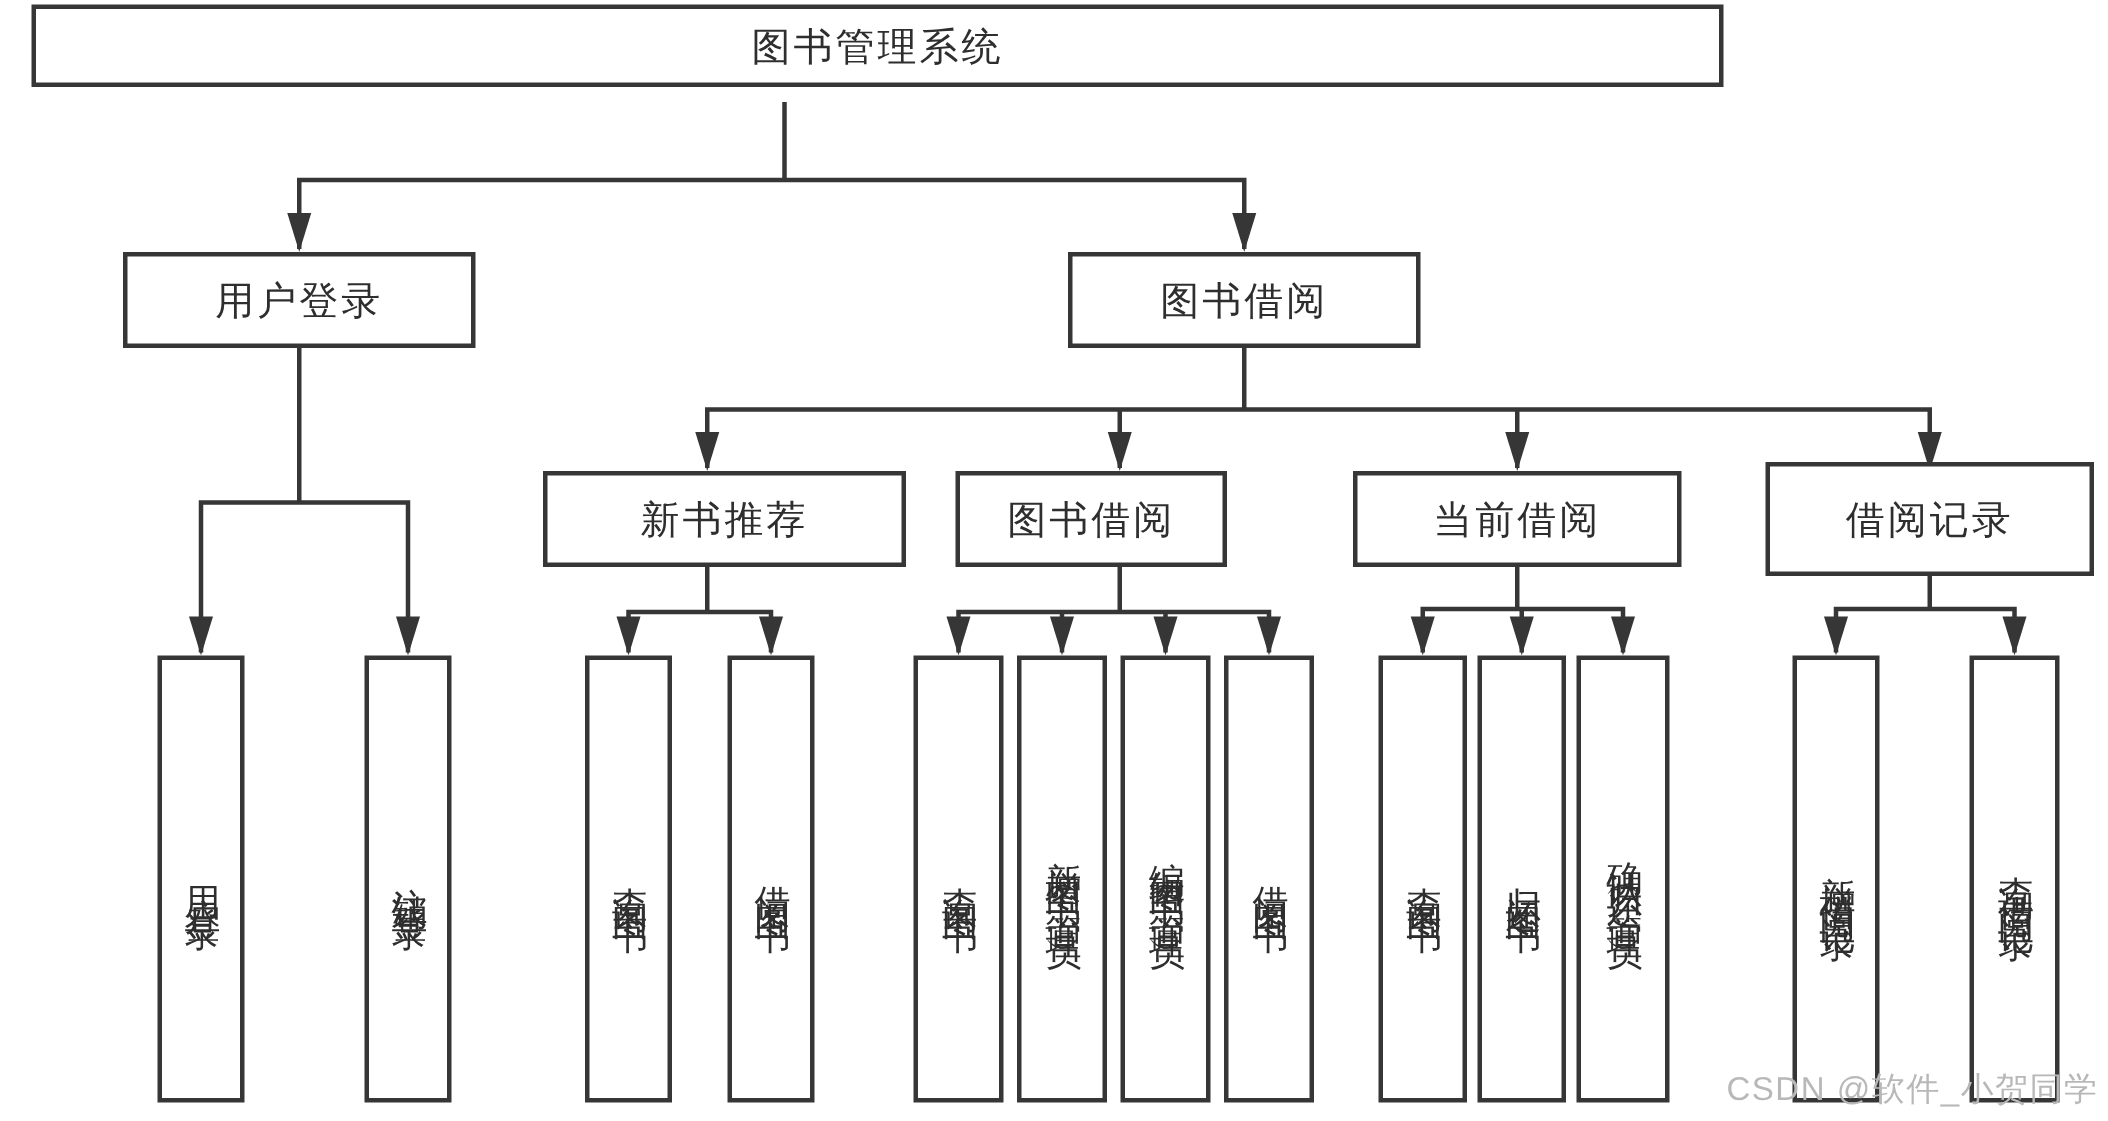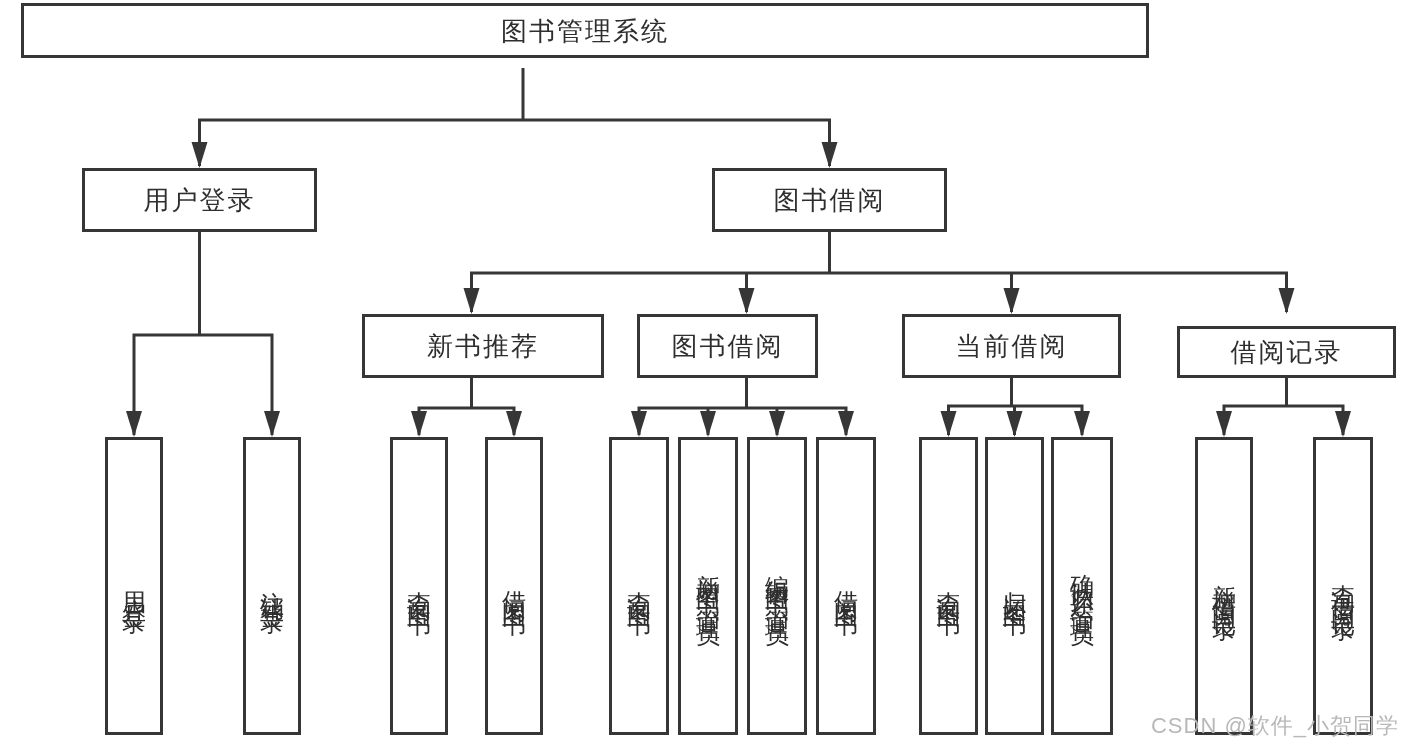--- a/index.html
+++ b/index.html
@@ -110,21 +110,21 @@
 
   <div class="box" style="left:362px;top:314px;width:242px;height:64px;">
     <span class="h-label">新书推荐</span>
   </div>
   <div class="box" style="left:637px;top:314px;width:181px;height:64px;text-align:center;">
     <span class="h-label">图书借阅</span>
   </div>
   <div class="box" style="left:902px;top:314px;width:219px;height:64px;">
     <span class="h-label">当前借阅</span>
   </div>
-  <div class="box" style="left:1177px;top:326px;width:219px;height:52px;">
+  <div class="box" style="left:1177px;top:308px;width:219px;height:76px;">
     <span class="h-label">借阅记录</span>
   </div>
 
   <div class="box" style="left:105px;top:437px;width:58px;height:298px;">
     <span class="v-label">用户登录</span>
   </div>
   <div class="box" style="left:243px;top:437px;width:58px;height:298px;">
     <span class="v-label">注销登录</span>
   </div>
 

